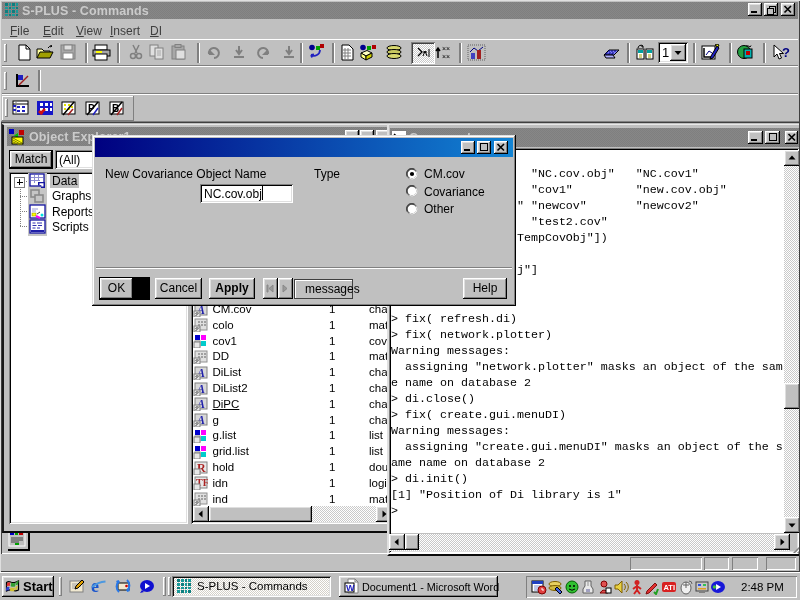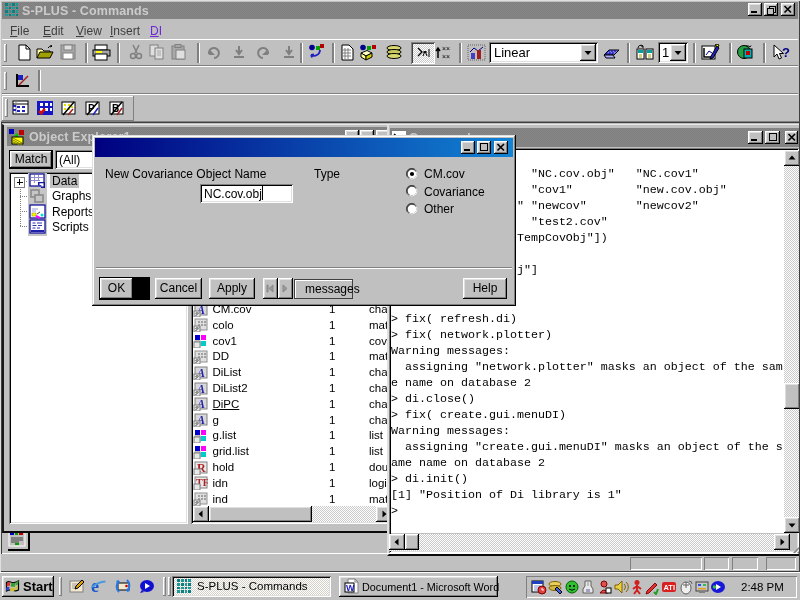--- a/index.html
+++ b/index.html
@@ -46,21 +46,21 @@
       <div class="abs" style="left:3px;top:5px;width:5px;height:5px;border:1px solid #000;background:#c0c0c0;"></div>
     </div>
 <div class="abs wbtn" style="left:781px;top:3px;width:14px;height:13px;"><svg width="14" height="13">
         <path d="M3.5 3 L10 9.5 M10 3 L3.5 9.5" stroke="#000" stroke-width="1.6"></path>
       </svg></div>
 
 <div class="abs" style="left:10px;top:24px;color:#3e3e3e;"><u>F</u>ile</div>
 <div class="abs" style="left:43px;top:24px;color:#3e3e3e;"><u>E</u>dit</div>
 <div class="abs" style="left:76px;top:24px;color:#3e3e3e;"><u>V</u>iew</div>
 <div class="abs" style="left:110px;top:24px;color:#3e3e3e;"><u>I</u>nsert</div>
-<div class="abs" style="left:150px;top:24px;color:#6d28d9;"><u>D</u>I</div>
+<div class="abs" style="left:150px;top:24px;color:#404040;"><u>D</u>I</div>
 <div class="abs" style="left:2px;top:39px;width:796px;height:1px;background:#fff;"></div>
 
 <div class="abs" id="tb1" style="left:2px;top:41px;width:796px;height:24px;">
       <div class="grip" style="position: absolute; left: 2px; top: 3px; width: 3px; height: 18px;"></div>
       <div style="position: absolute; left: 14px; top: 3px; width: 18px; height: 17px;"><svg width="17" height="17">
           <path d="M3 1 h7 l4 4 v11 h-11z" fill="#fff" stroke="#000"></path>
           <path d="M10 1 v4 h4" fill="none" stroke="#000"></path>
         </svg></div>
       <div style="position: absolute; left: 34px; top: 3px; width: 18px; height: 17px;"><svg width="19" height="17">
           <path d="M1 14 v-9 h5 l2 2 h6 v2" fill="#ffffa0" stroke="#000"></path>
@@ -149,26 +149,20 @@
           <text x="8" y="7" font-size="7" fill="#000">××</text>
           <text x="8" y="15" font-size="7" fill="#000">××</text>
         </svg></div>
       <div style="position: absolute; left: 457px; top: 2px; width: 2px; height: 20px; background: rgb(128, 128, 128); border-right: 1px solid rgb(255, 255, 255);"></div>
       <div style="position: absolute; left: 465px; top: 3px; width: 18px; height: 17px;"><svg width="19" height="17">
           <rect x="1" y="1" width="17" height="15" fill="none" stroke="#606060" stroke-dasharray="1 1"></rect>
           <path d="M3 8 l4-4 4 3 5-4" stroke="#000080" fill="none"></path>
           <rect x="4" y="9" width="4" height="6" fill="#4040c0"></rect>
           <rect x="10" y="6" width="4" height="9" fill="#a02020"></rect>
         </svg></div>
-      <div class="sunken" style="position: absolute; left: 487px; top: 1px; width: 109px; height: 21px; background: rgb(255, 255, 255);">
-        <div style="position: absolute; left: 5px; top: 3px; font-size: 13px;">Linear</div>
-        <div class="btn" style="position: absolute; left: 91px; top: 2px; width: 16px; height: 17px;"><svg width="16" height="17">
-            <path d="M4.5 7 h7 l-3.5 4z" fill="#000"></path>
-          </svg></div>
-      </div>
       <div style="position: absolute; left: 600px; top: 3px; width: 18px; height: 17px;"><svg width="19" height="17">
           <path d="M2 11 l5-5 h10 l-5 5z" fill="#8080ff" stroke="#000"></path>
           <path d="M4 9 h9 M6 7 h9 M3 10 h9" stroke="#000080" stroke-dasharray="2 1"></path>
           <path d="M2 11 l2 3 h9 l-2 -3z" fill="#b0b0ff" stroke="#000"></path>
         </svg></div>
       <div style="position: absolute; left: 625px; top: 2px; width: 2px; height: 20px; background: rgb(128, 128, 128); border-right: 1px solid rgb(255, 255, 255);"></div>
       <div style="position: absolute; left: 633px; top: 3px; width: 18px; height: 17px;"><svg width="19" height="17">
           <path d="M3 4 a3 3 0 0 1 5 -2 m0 0 l-2 0 m2 0 l0 2" stroke="#000" fill="none"></path>
           <rect x="2" y="5" width="7" height="10" fill="#fff" stroke="#000"></rect>
           <rect x="11" y="5" width="7" height="10" fill="#fff" stroke="#000"></rect>
@@ -583,21 +577,21 @@
         </svg></div>
   <div class="abs" style="left:332px;top:67px;">Other</div>
 
 
   <div class="abs" style="left:4px;top:132px;width:416px;height:1px;background:#808080;"></div>
   <div class="abs" style="left:4px;top:133px;width:416px;height:1px;background:#fff;"></div>
 
   <div class="abs" style="left:7px;top:142px;width:51px;height:23px;background:#000;"></div>
   <div class="abs btn" style="left:8px;top:143px;width:33px;height:21px;line-height:21px;">OK</div>
   <div class="abs btn" style="left:63px;top:143px;width:47px;height:21px;line-height:21px;">Cancel</div>
-  <div class="abs btn" style="left:117px;top:143px;width:46px;height:21px;line-height:21px;">Apply</div>
+  <div class="abs btn" style="left:117px;top:143px;width:46px;height:21px;line-height:21px;font-weight:bold;">Apply</div>
   <div class="abs btn" style="left:171px;top:143px;width:15px;height:21px;"><svg width="15" height="21">
           <path d="M5 7 l-1 0 0 7 1 0z M10 7 l-4 3.5 4 3.5z" fill="#9a9a9a" stroke="#888"></path>
         </svg></div>
   <div class="abs btn" style="left:186px;top:143px;width:15px;height:21px;"><svg width="15" height="21">
           <path d="M5 7 l4 3.5 -4 3.5z" fill="#9a9a9a" stroke="#888"></path>
         </svg></div>
   <div class="abs" style="left:202px;top:144px;width:59px;height:20px;box-shadow:inset 1px 1px 0 #404040, inset -1px -1px 0 #404040, inset 2px 2px 0 #fff;background:#c0c0c0;">
     <div class="abs" style="left:11px;top:3px;">messages</div>
   </div>
   <div class="abs btn" style="left:371px;top:143px;width:44px;height:21px;line-height:21px;">Help</div>

